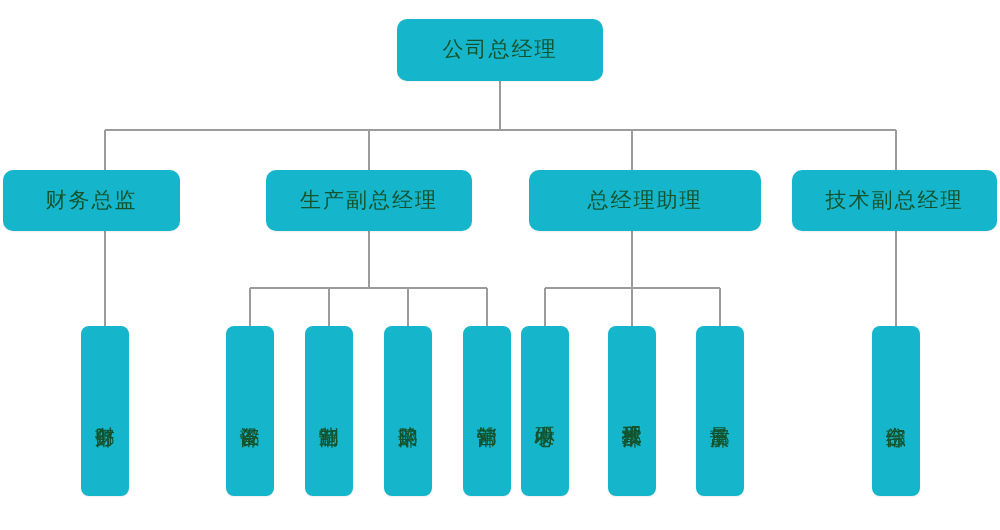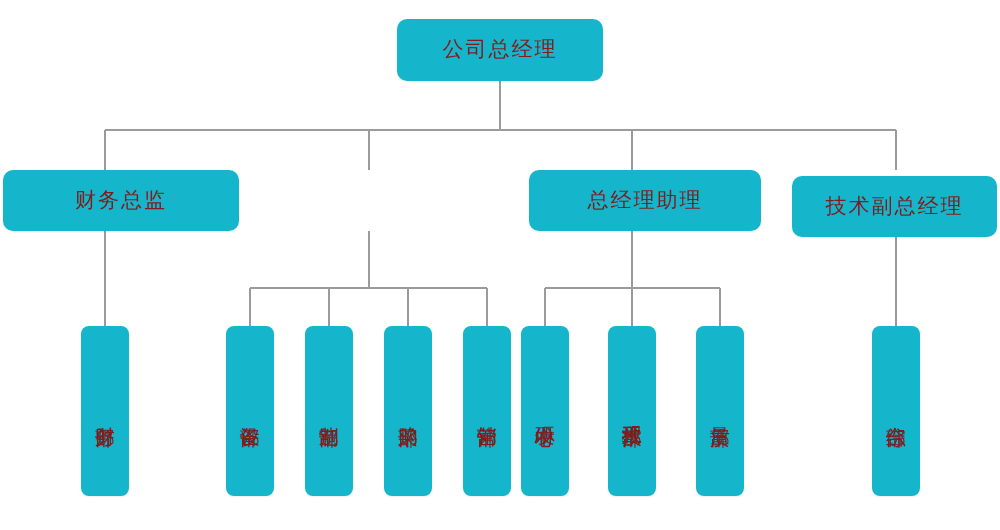--- a/index.html
+++ b/index.html
@@ -31,21 +31,21 @@
     top: 0;
     width: 1000px;
     height: 530px;
     z-index: 2;
   }
   .node {
     position: absolute;
     box-sizing: border-box;
     background: #15b6cb;
     border-radius: 9px;
-    color: #7f1d1d;
+    color: #14532d;
     display: flex;
     align-items: center;
     justify-content: center;
     box-shadow: 0 1px 2px rgba(0,0,0,0.07);
   }
   .node-label {
     display: block;
     text-align: center;
     letter-spacing: 1px;
     white-space: pre;
@@ -110,27 +110,30 @@
       <line x1="896" y1="231" x2="896" y2="326"></line>
     </g>
   </svg>
 
   <div id="node-layer">
 
     <div class="node horiz root" style="left:397px; top:19px; width:206px; height:62px;">
       <span class="node-label">公司总经理</span>
     </div>
 
-    <div class="node horiz" style="left:3px; top:170px; width:236px; height:61px;">
+    <div class="node horiz" style="left:3px; top:170px; width:177px; height:61px;">
       <span class="node-label">财务总监</span>
+    </div>
+    <div class="node horiz" style="left:266px; top:170px; width:206px; height:61px;">
+      <span class="node-label">生产副总经理</span>
     </div>
     <div class="node horiz" style="left:529px; top:170px; width:232px; height:61px;">
       <span class="node-label">总经理助理</span>
     </div>
-    <div class="node horiz" style="left:792px; top:176px; width:205px; height:61px;">
+    <div class="node horiz" style="left:792px; top:170px; width:205px; height:61px;">
       <span class="node-label">技术副总经理</span>
     </div>
 
     <div class="node vert" style="left:81px; top:326px; width:48px; height:170px;">
       <span class="node-label">财务部</span>
     </div>
     <div class="node vert" style="left:226px; top:326px; width:48px; height:170px;">
       <span class="node-label">设备部</span>
     </div>
     <div class="node vert" style="left:305px; top:326px; width:48px; height:170px;">

